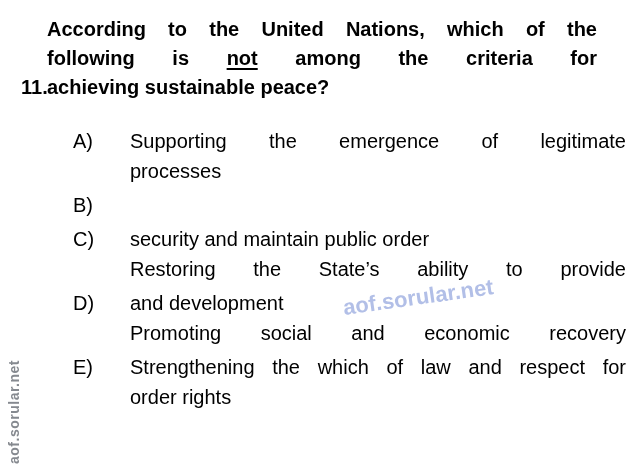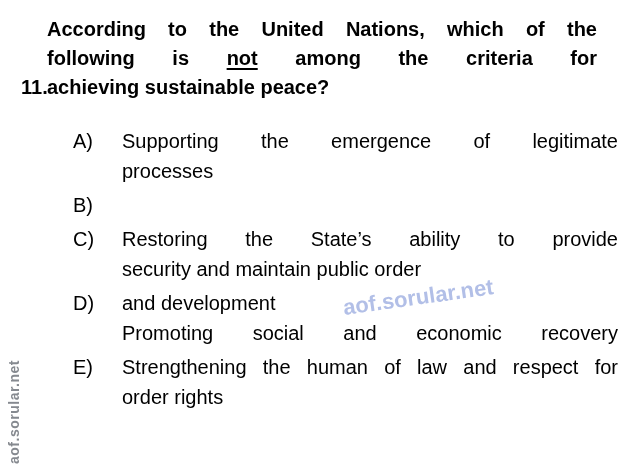--- a/index.html
+++ b/index.html
@@ -63,21 +63,21 @@
     width: 49px;
     margin-left: 73px;
     font-size: 20px;
     line-height: 30px;
   }
   .obody {
     width: 496px;
     font-size: 20px;
     line-height: 30px;
   }
-  .oline { width: 496px; }
+  .oline { width: 496px; margin-left: 8px; }
 
   
   .wm-center {
     position: absolute;
     left: 345px;
     top: 295px;
     width: 190px;
     font-size: 22px;
     font-weight: bold;
     color: #b2bfe7;
@@ -130,34 +130,34 @@
     </div>
   </div>
 
   <div class="option">
     <div class="oletter">B)</div>
   </div>
 
   <div class="option">
     <div class="oletter">C)</div>
     <div class="obody">
+      <div class="oline">security and maintain public order</div>
       <div class="oline stretch">Restoring the State’s ability to provide</div>
-      <div class="oline">security and maintain public order</div>
     </div>
   </div>
 
   <div class="option">
     <div class="oletter">D)</div>
     <div class="obody">
       <div class="oline">and development</div>
       <div class="oline stretch">Promoting social and economic recovery</div>
     </div>
   </div>
 
   <div class="option">
     <div class="oletter">E)</div>
     <div class="obody">
-      <div class="oline stretch">Strengthening the human of law and respect for</div>
+      <div class="oline stretch">Strengthening the which of law and respect for</div>
       <div class="oline">order rights</div>
     </div>
   </div>
 
 </div>
 
 </body></html>

